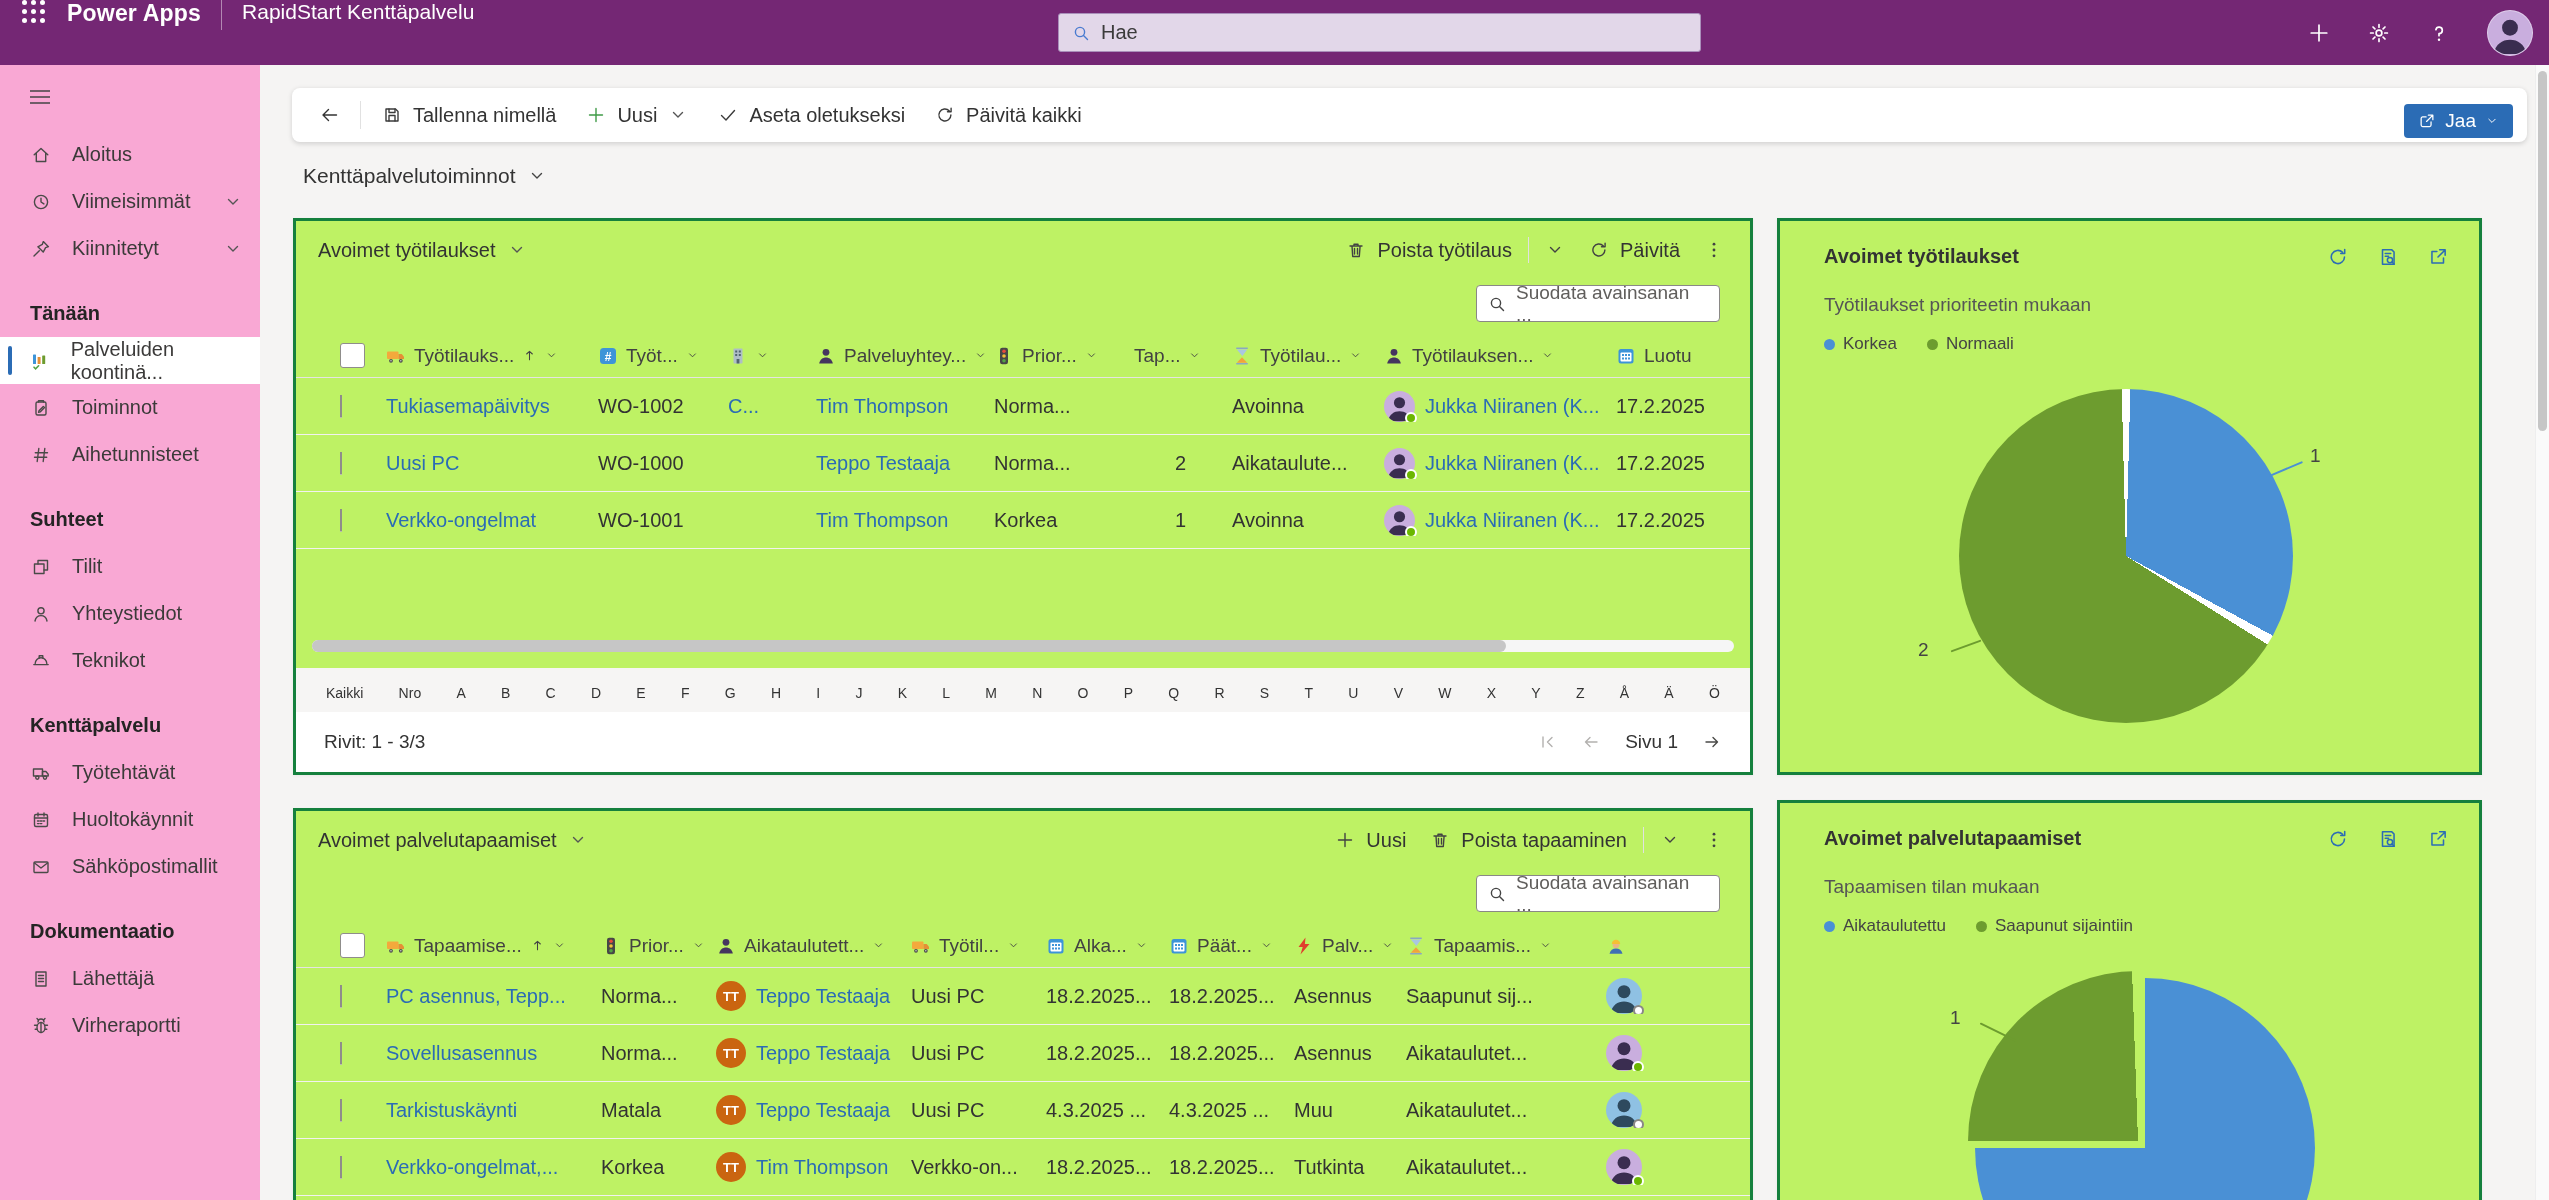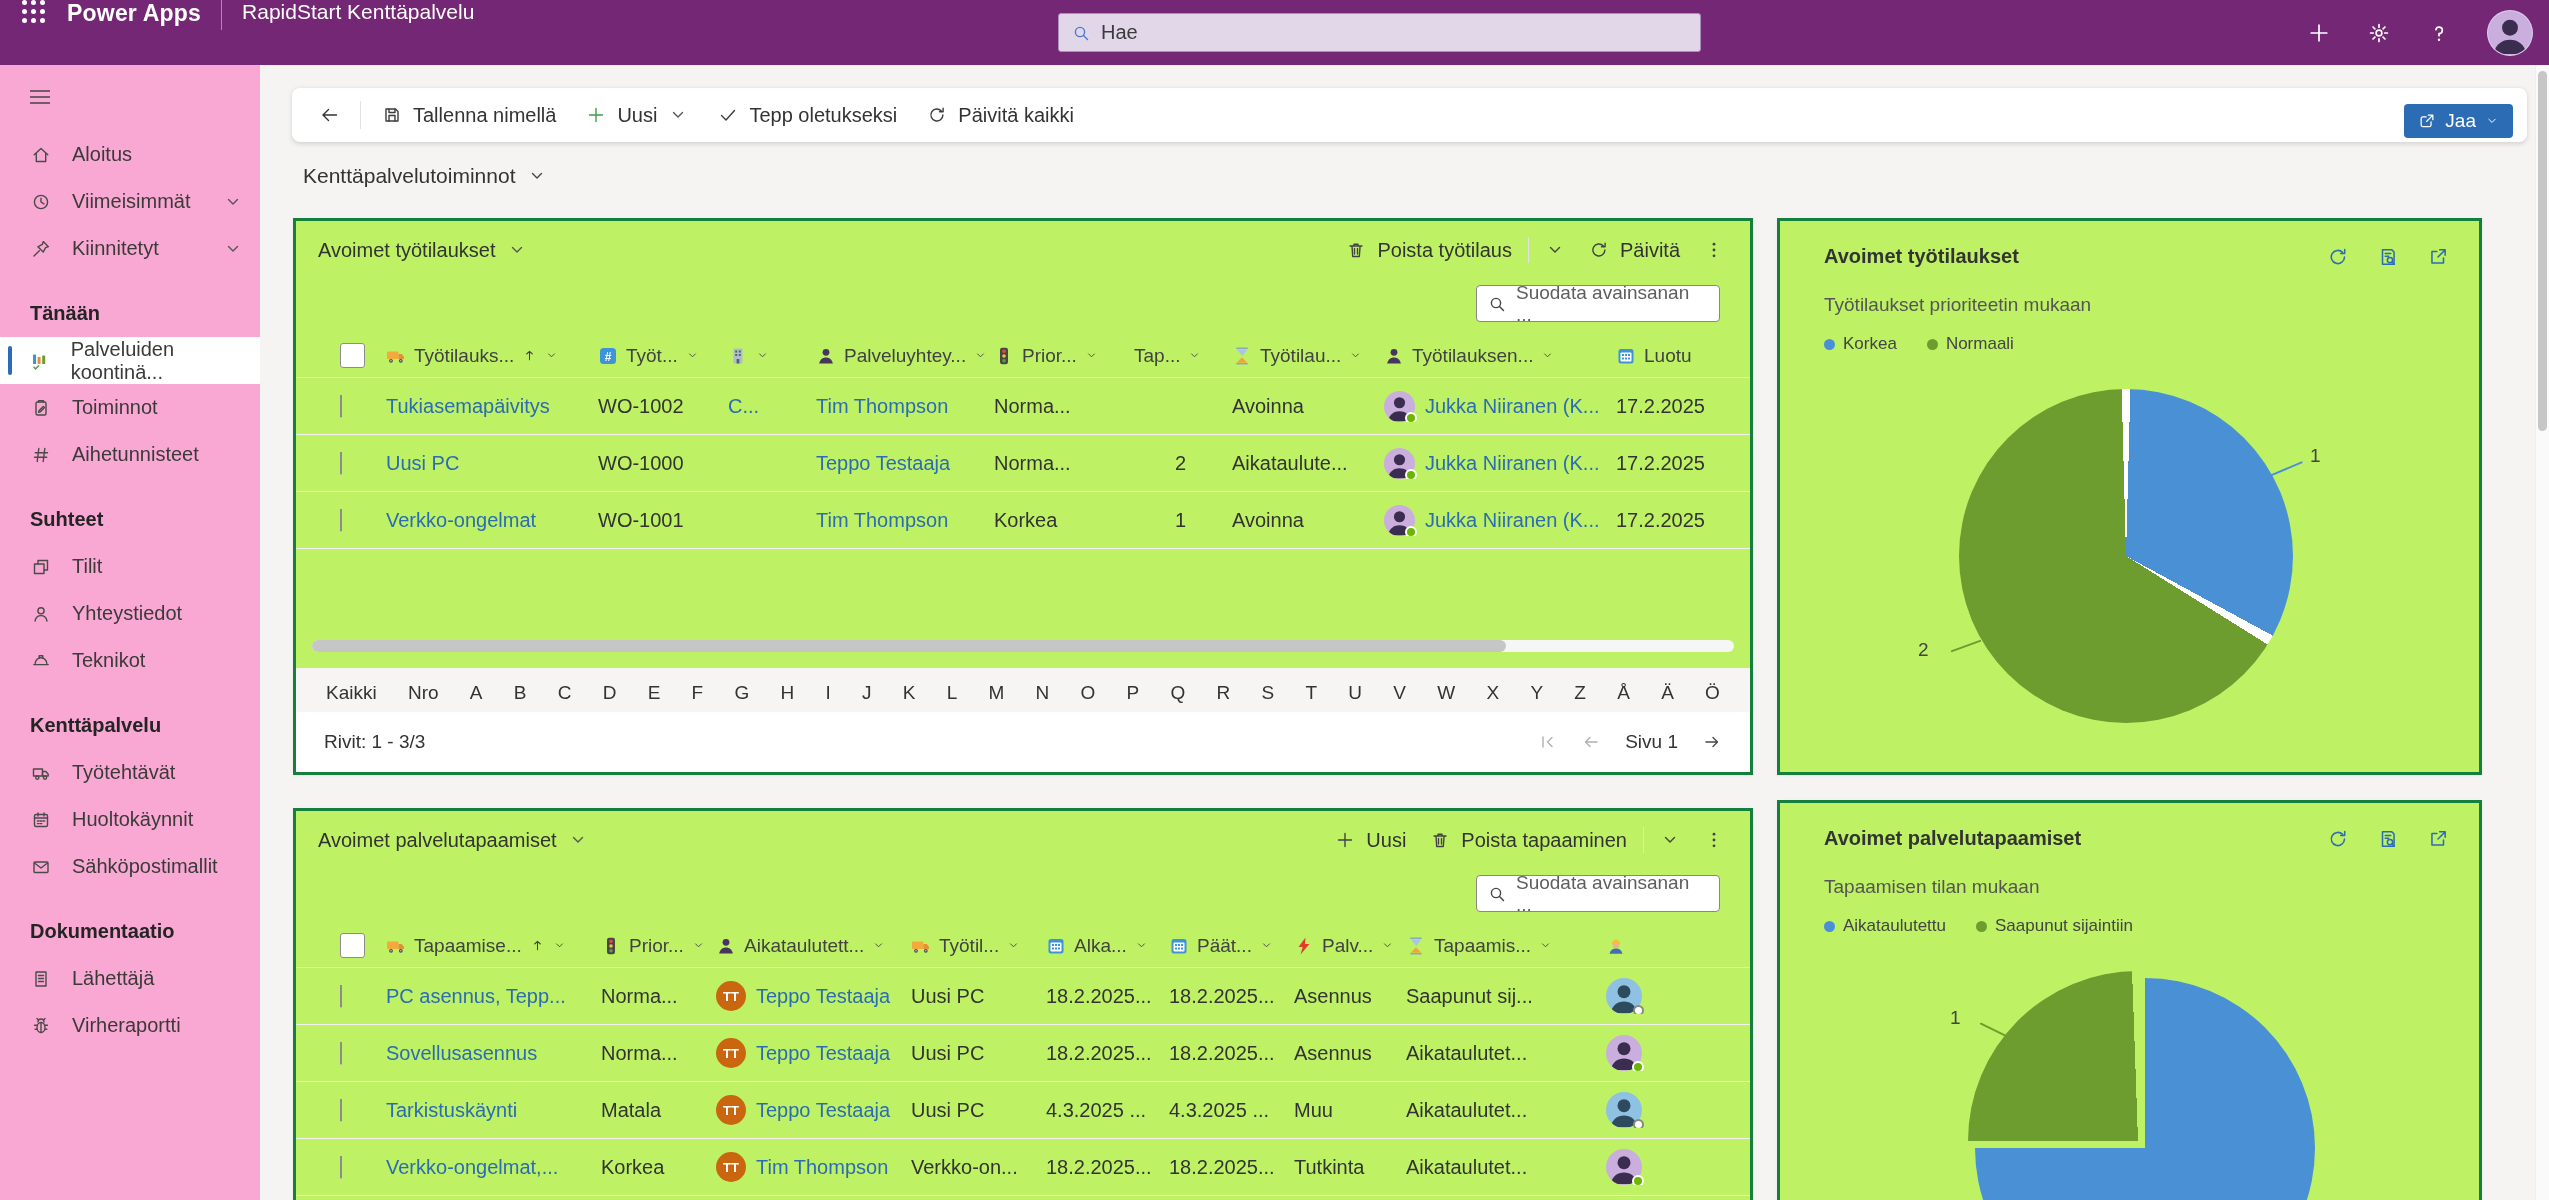--- a/index.html
+++ b/index.html
@@ -83,21 +83,21 @@
   .avatar.blu .pic { background:#8fc1e3; }
   .presence { position:absolute; right:-2px; bottom:-2px; width:12px; height:12px; border-radius:50%; border:2px solid #fff; }
   .presence.on  { background:#6bb700; }
   .presence.off { background:#fff; border:2px solid #8a8886; width:11px; height:11px; }
   .initials { width:30px; height:30px; border-radius:50%; background:#ca6510; color:#fff; font-size:13px; font-weight:700; display:flex; align-items:center; justify-content:center; flex:none; }
   .photo-av { width:36px; height:36px; }
 
   .hscroll { position:absolute; left:16px; right:16px; top:419px; height:12px; border-radius:6px; background:#f6f6f6; }
   .hthumb { position:absolute; left:0; top:0; width:84%; height:12px; border-radius:6px; background:#c6c6c6; cursor:grab; }
 
-  .alphabet { position:absolute; left:0; right:0; top:447px; height:50px; background:#f6f5f4; display:flex; align-items:center; justify-content:space-between; padding:0 28px; font-size:19px; color:#333; }
+  .alphabet { position:absolute; left:0; right:0; top:447px; height:50px; background:#f6f5f4; display:flex; align-items:center; justify-content:space-between; padding:0 28px; font-size:14px; color:#333; }
   .alpha { position:relative; cursor:pointer; padding:4px 2px; }
   .alpha.sel::after { content:""; position:absolute; left:-6px; right:-6px; bottom:-12px; height:4px; border-radius:2px; background:#2b6cb5; }
 
   .grid-footer { position:absolute; left:0; right:0; bottom:0; height:60px; display:flex; align-items:center; padding:0 28px; font-size:19px; color:#333; background:#fff; }
   .pager { margin-left:auto; display:flex; align-items:center; gap:24px; }
   .pager .ic { cursor:pointer; }
   .pg-dis { color:#b3b1af; }
   .pg-en { color:#4a4a48; }
 
   
@@ -356,21 +356,21 @@
             <path d="M5.5 7.5L10 12l4.5-4.5"></path>
           </svg>
         </span>
       </div>
       <div class="cmd-item">
         <span class="ic" data-icon="check">
           <svg width="20" height="20" viewBox="0 0 20 20" fill="none" stroke="currentColor" stroke-width="1.4" stroke-linecap="round" stroke-linejoin="round">
             <path d="M3.5 10.5l4.5 4.5 8.5-9.5"></path>
           </svg>
         </span>
-        <span>Tepp oletukseksi</span>
+        <span>Aseta oletukseksi</span>
       </div>
       <div class="cmd-item">
         <span class="ic" data-icon="refresh">
           <svg width="20" height="20" viewBox="0 0 20 20" fill="none" stroke="currentColor" stroke-width="1.4" stroke-linecap="round" stroke-linejoin="round">
             <path d="M15.9 10a6 6 0 1 1-1.7-4.2"></path>
             <path d="M16.1 3.2v3.6h-3.6"></path>
           </svg>
         </span>
         <span>Päivitä kaikki</span>
       </div>

